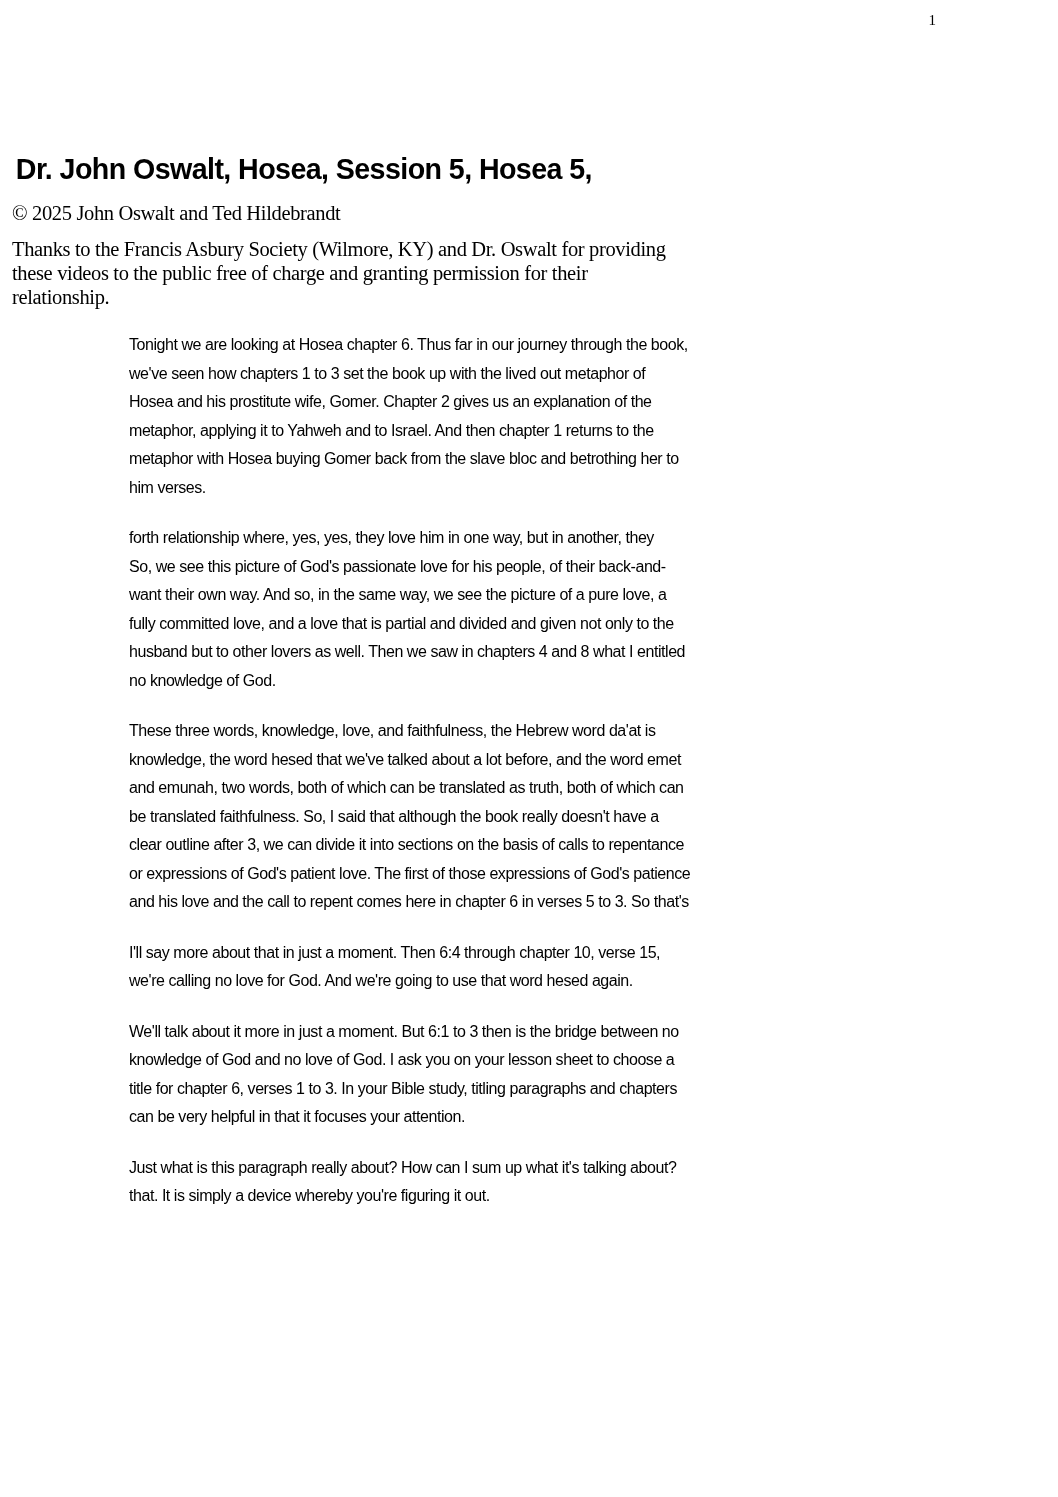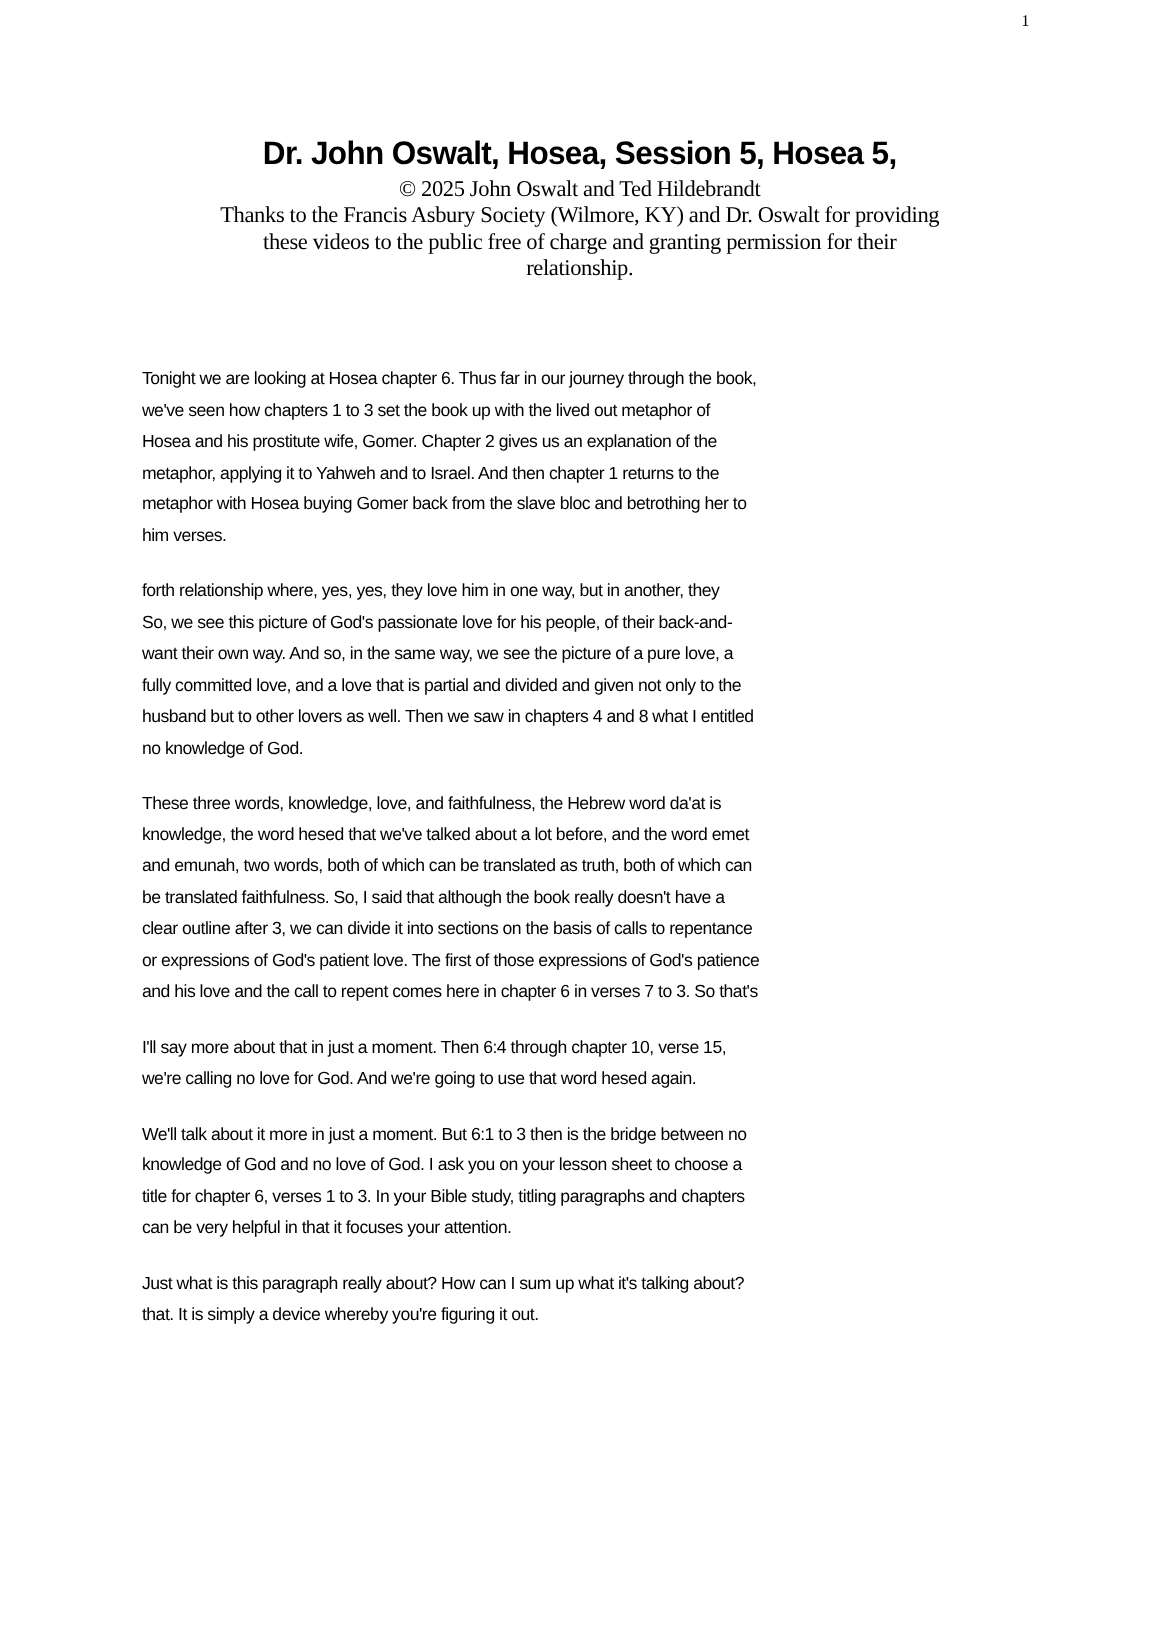--- a/index.html
+++ b/index.html
@@ -1,29 +1,29 @@
 <!DOCTYPE html>
 <html><head>
 <meta charset="utf-8">
 <style>
   html, body { margin: 0; padding: 0; background: #ffffff; }
   body { width: 1058px; height: 1497px; position: relative; overflow: hidden; color: #000; }
   .page-number {
     position: absolute; top: 12px; left: 916px; width: 20px; text-align: right;
     font-family: "Liberation Serif", serif; font-size: 15px;
   }
-  .header { position: absolute; top: 120px; left: 0; width: 1054px; text-align: center; }
+  .header { position: absolute; top: 149px; left: 0; width: 1054px; text-align: left; }
   .title {
     font-family: "Liberation Sans", sans-serif; font-weight: bold;
     font-size: 29.5px; letter-spacing: -0.6px; line-height: 40px; margin: 0;
     transform: scaleX(0.97);
   }
   .sub {
     font-family: "Liberation Serif", serif; font-size: 20.5px; line-height: 24px;
-    margin: 0; letter-spacing: -0.35px;
+    margin: 12px; letter-spacing: -0.35px;
   }
   .body-text { position: absolute; top: 331px; left: 129px; width: 820px; }
   .para {
     font-family: "Liberation Sans", sans-serif; font-size: 16px; line-height: 28.5px;
     margin: 0 0 22px 0; letter-spacing: -0.45px; white-space: nowrap;
   }
   .line { display: block; }
 </style>
 </head>
 <body>
@@ -57,21 +57,21 @@
     <span class="line">husband but to other lovers as well. Then we saw in chapters 4 and 8 what I entitled</span>
     <span class="line">no knowledge of God.</span>
   </p>
   <p class="para">
     <span class="line">These three words, knowledge, love, and faithfulness, the Hebrew word da'at is</span>
     <span class="line">knowledge, the word hesed that we've talked about a lot before, and the word emet</span>
     <span class="line">and emunah, two words, both of which can be translated as truth, both of which can</span>
     <span class="line">be translated faithfulness. So, I said that although the book really doesn't have a</span>
     <span class="line">clear outline after 3, we can divide it into sections on the basis of calls to repentance</span>
     <span class="line">or expressions of God's patient love. The first of those expressions of God's patience</span>
-    <span class="line">and his love and the call to repent comes here in chapter 6 in verses 7 to 3. So that's</span>
+    <span class="line">and his love and the call to repent comes here in chapter 6 in verses 5 to 3. So that's</span>
   </p>
   <p class="para">
     <span class="line">I'll say more about that in just a moment. Then 6:4 through chapter 10, verse 15,</span>
     <span class="line">we're calling no love for God. And we're going to use that word hesed again.</span>
   </p>
   <p class="para">
     <span class="line">We'll talk about it more in just a moment. But 6:1 to 3 then is the bridge between no</span>
     <span class="line">knowledge of God and no love of God. I ask you on your lesson sheet to choose a</span>
     <span class="line">title for chapter 6, verses 1 to 3. In your Bible study, titling paragraphs and chapters</span>
     <span class="line">can be very helpful in that it focuses your attention.</span>

